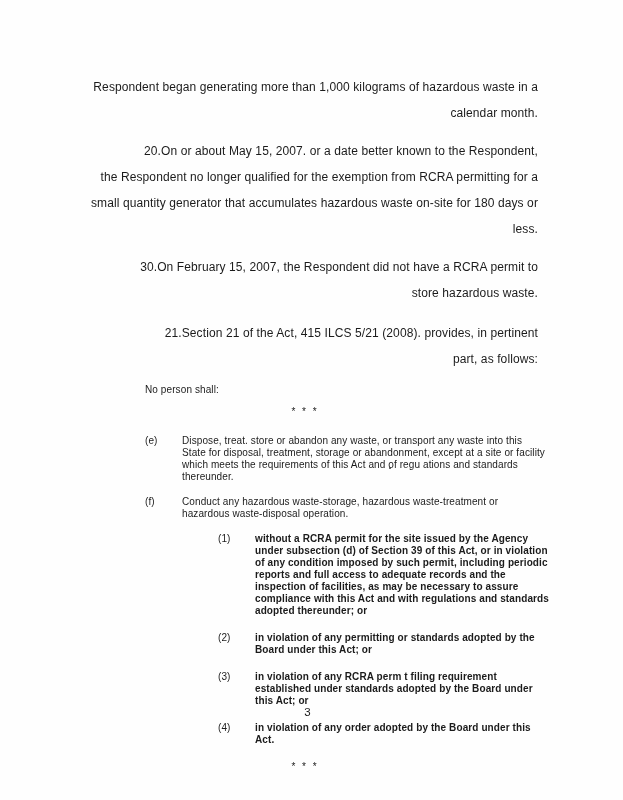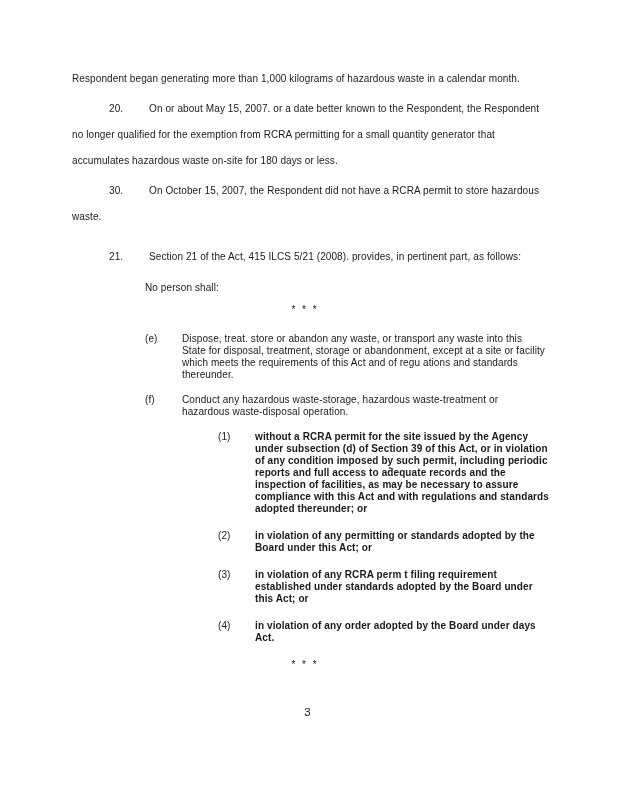--- a/index.html
+++ b/index.html
@@ -17,25 +17,26 @@
     overflow: hidden;
   }
   .doc {
     position: absolute;
     left: 68px;
     top: 62px;
     width: 482px;
   }
   
   .para {
-    margin: 4px;
-    font-size: 10px;
+    margin: 12px;
+    font-size: 12px;
     line-height: 26px;
     text-indent: 37px;
     letter-spacing: 0.1px;
+    text-align: right;
   }
   .para.no-indent { text-indent: 0; }
   .para.space-before { margin-top: 14px; }
   .pnum {
     display: inline-block;
     width: 40px;
     text-indent: 0;
   }
 
   
@@ -93,21 +94,21 @@
 </head>
 <body>
 
 <div class="page">
   <div class="doc">
 
     <p class="para no-indent"><span>Respondent began generating more than 1,000 kilograms of hazardous waste in a calendar month.</span></p>
 
     <p class="para"><span class="pnum">20.</span><span>On or about May 15, 2007. or a date better known to the Respondent, the Respondent no longer qualified for the exemption from RCRA permitting for a small quantity generator that accumulates hazardous waste on-site for 180 days or less.</span></p>
 
-    <p class="para"><span class="pnum">30.</span><span>On October 15, 2007, the Respondent did not have a RCRA permit to store hazardous waste.</span></p>
+    <p class="para"><span class="pnum">30.</span><span>On February 15, 2007, the Respondent did not have a RCRA permit to store hazardous waste.</span></p>
 
     <p class="para space-before"><span class="pnum">21.</span><span>Section 21 of the Act, 415 ILCS 5/21 (2008). provides, in pertinent part, as follows:</span></p>
 
     <div class="quote">
       <div class="q-intro">No person shall:</div>
 
       <div class="q-sep">* * *</div>
 
       <div class="q-item">
         <span class="q-label">(e)</span>
@@ -127,21 +128,21 @@
         <div class="q-item">
           <span class="q-label">(2)</span>
           <span class="q-text">in violation of any permitting or standards adopted by the Board under this Act; or</span>
         </div>
         <div class="q-item">
           <span class="q-label">(3)</span>
           <span class="q-text">in violation of any RCRA perm t filing requirement established under standards adopted by the Board under this Act; or</span>
         </div>
         <div class="q-item">
           <span class="q-label">(4)</span>
-          <span class="q-text">in violation of any order adopted by the Board under days Act.</span>
+          <span class="q-text">in violation of any order adopted by the Board under this Act.</span>
         </div>
       </div>
 
       <div class="q-sep bottom">* * *</div>
     </div>
   </div>
 
   <div class="page-number">3</div>
 
   <div class="artifact-dot"></div>

